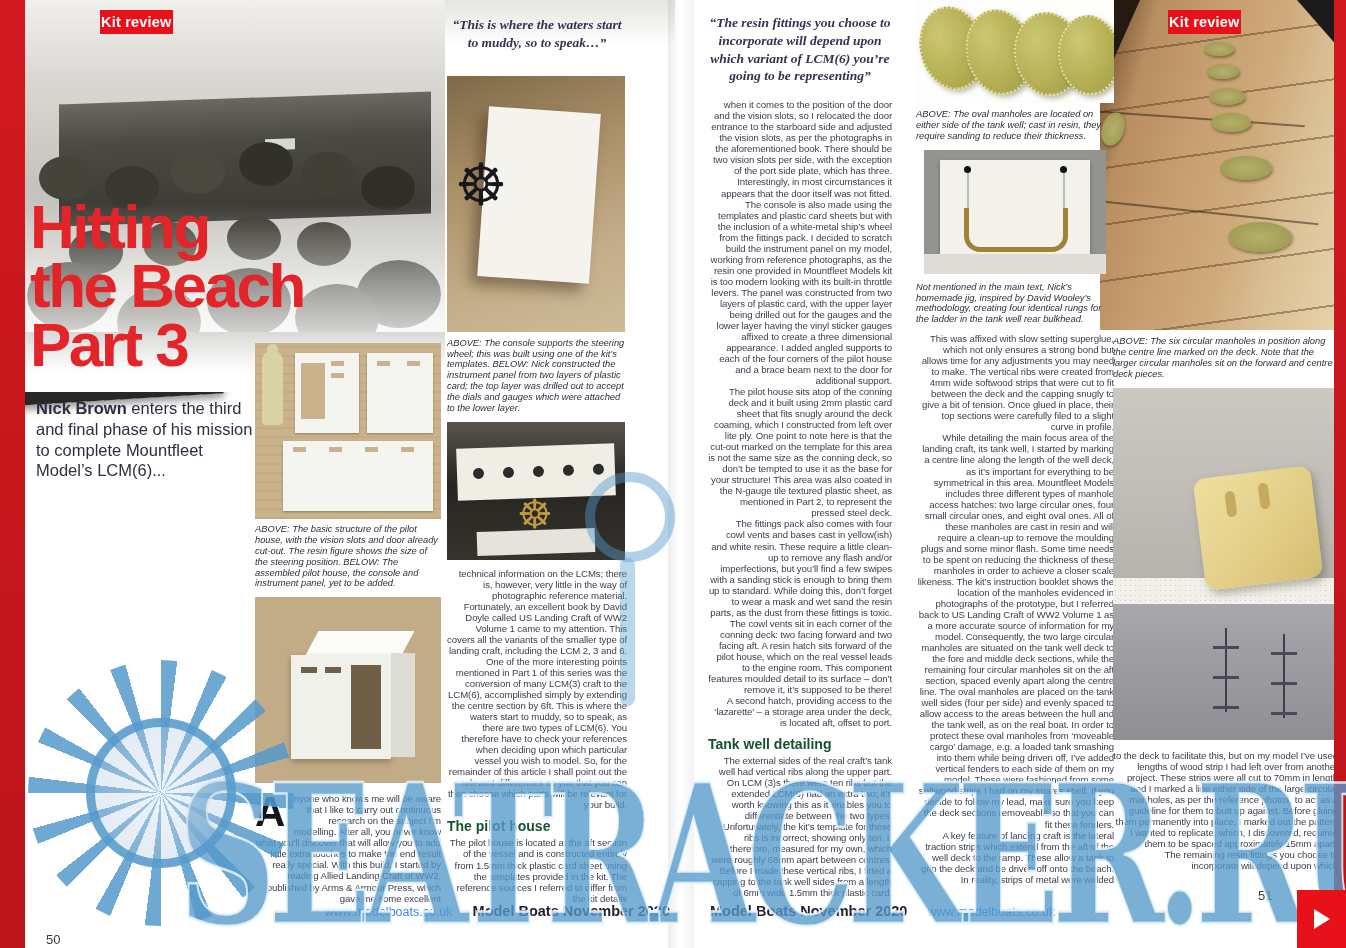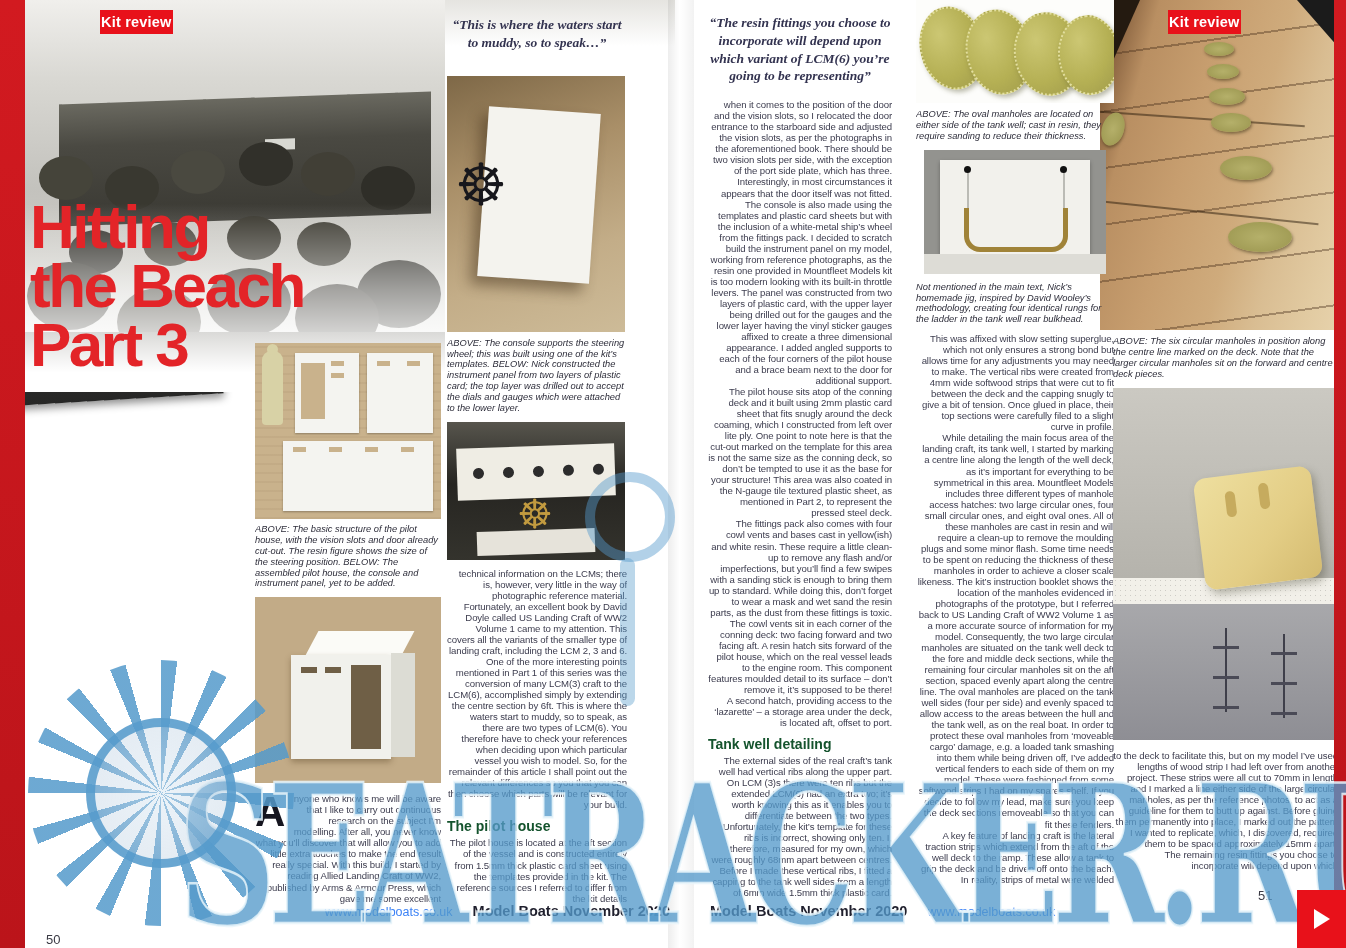--- a/index.html
+++ b/index.html
@@ -223,20 +223,23 @@
   <div id="sea-ext" class="abs"></div>
 
   <div id="tab-left" class="tab">Kit review</div>
   <div id="tab-right" class="tab">Kit review</div>
 
   <div id="headline" class="abs">
     <div>Hitting</div>
     <div>the Beach</div>
     <div>Part 3</div>
   </div>
+  <div id="standfirst" class="abs">
+    <b>Nick Brown</b><span> enters the third and final phase of his mission to complete Mountfleet Model’s LCM(6)...</span>
+  </div>
 
   <div id="books">
     <div id="book1">
       <div id="b1-banner">LEGENDS OF WARFARE</div>
       <div id="b1-title">US Landing Craft of WWII, Vol. 1</div>
       <div id="b1-craft"></div>
       <div id="b1-foam"></div>
       <div id="b1-author">DAVID DOYLE</div>
     </div>
     <div id="book2">

